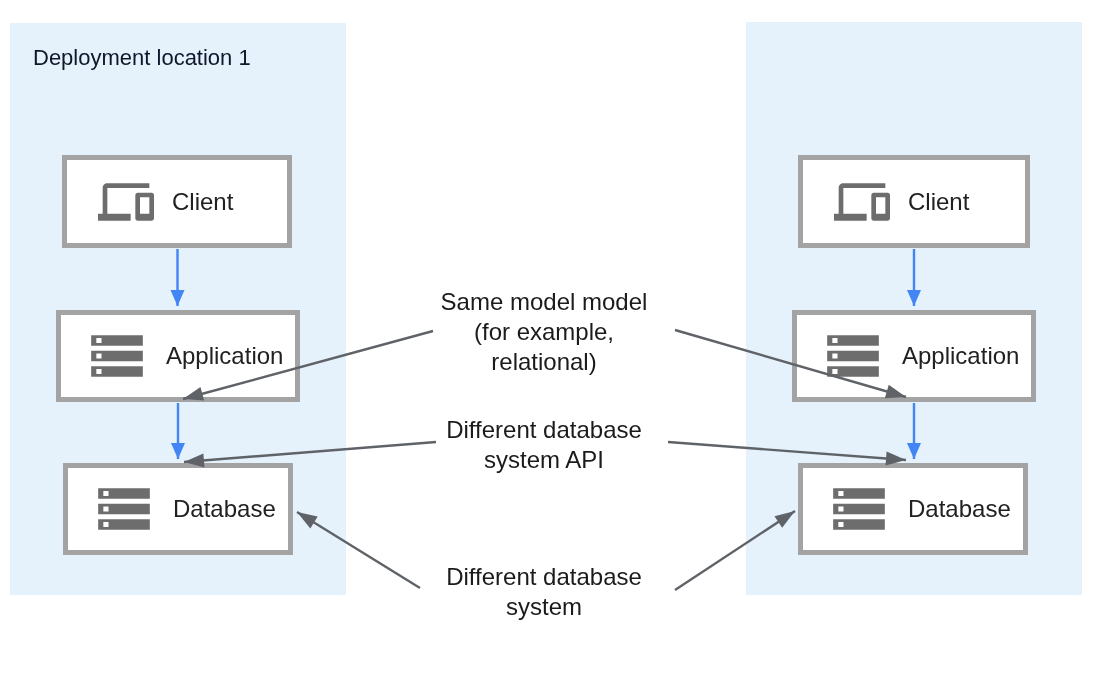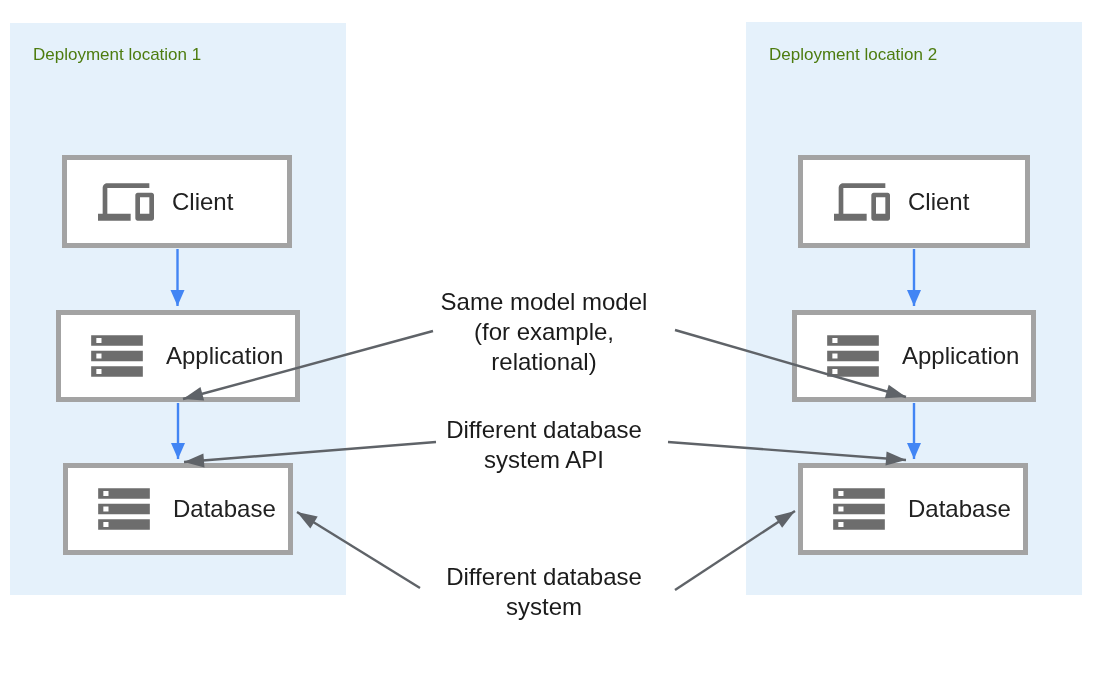--- a/index.html
+++ b/index.html
@@ -11,22 +11,22 @@
     overflow:hidden;
   }
   .panel{
     position:absolute;
     background:#E5F1FB;
   }
   .panel-1{left:10px;top:23px;width:336px;height:572px;}
   .panel-2{left:746px;top:22px;width:336px;height:573px;}
   .panel-title{
     position:absolute;
-    font-size:17px;
-    color:#4d7c0f;
+    font-size:22px;
+    color:#0f172a;
     white-space:nowrap;
   }
   .title-1{left:33px;top:45px;}
   .title-2{left:769px;top:45px;}
   .node{
     position:absolute;
     background:#ffffff;
     border:5px solid #a3a3a3;
     box-sizing:border-box;
     display:flex;
@@ -78,21 +78,20 @@
 </style>
 </head>
 <body>
 
 <div class="canvas">
 
   <div class="panel panel-1"></div>
   <div class="panel panel-2"></div>
 
   <div class="panel-title title-1">Deployment location 1</div>
-  <div class="panel-title title-2">Deployment location 2</div>
 
   <div class="node client1">
     <span class="icon">
       <svg class="devices" width="56" height="56" viewBox="0 0 24 24">
         <path fill-rule="evenodd" d="M4 6h18V4H4c-1.1 0-2 .9-2 2v11H0v3h14v-3H4V6zm19 2h-6c-.55 0-1 .45-1 1v10c0 .55.45 1 1 1h6c.55 0 1-.45 1-1V9c0-.55-.45-1-1-1zm-1 9h-4v-7h4v7z"></path>
       </svg>
     </span>
     <span class="label">Client</span>
   </div>
 

